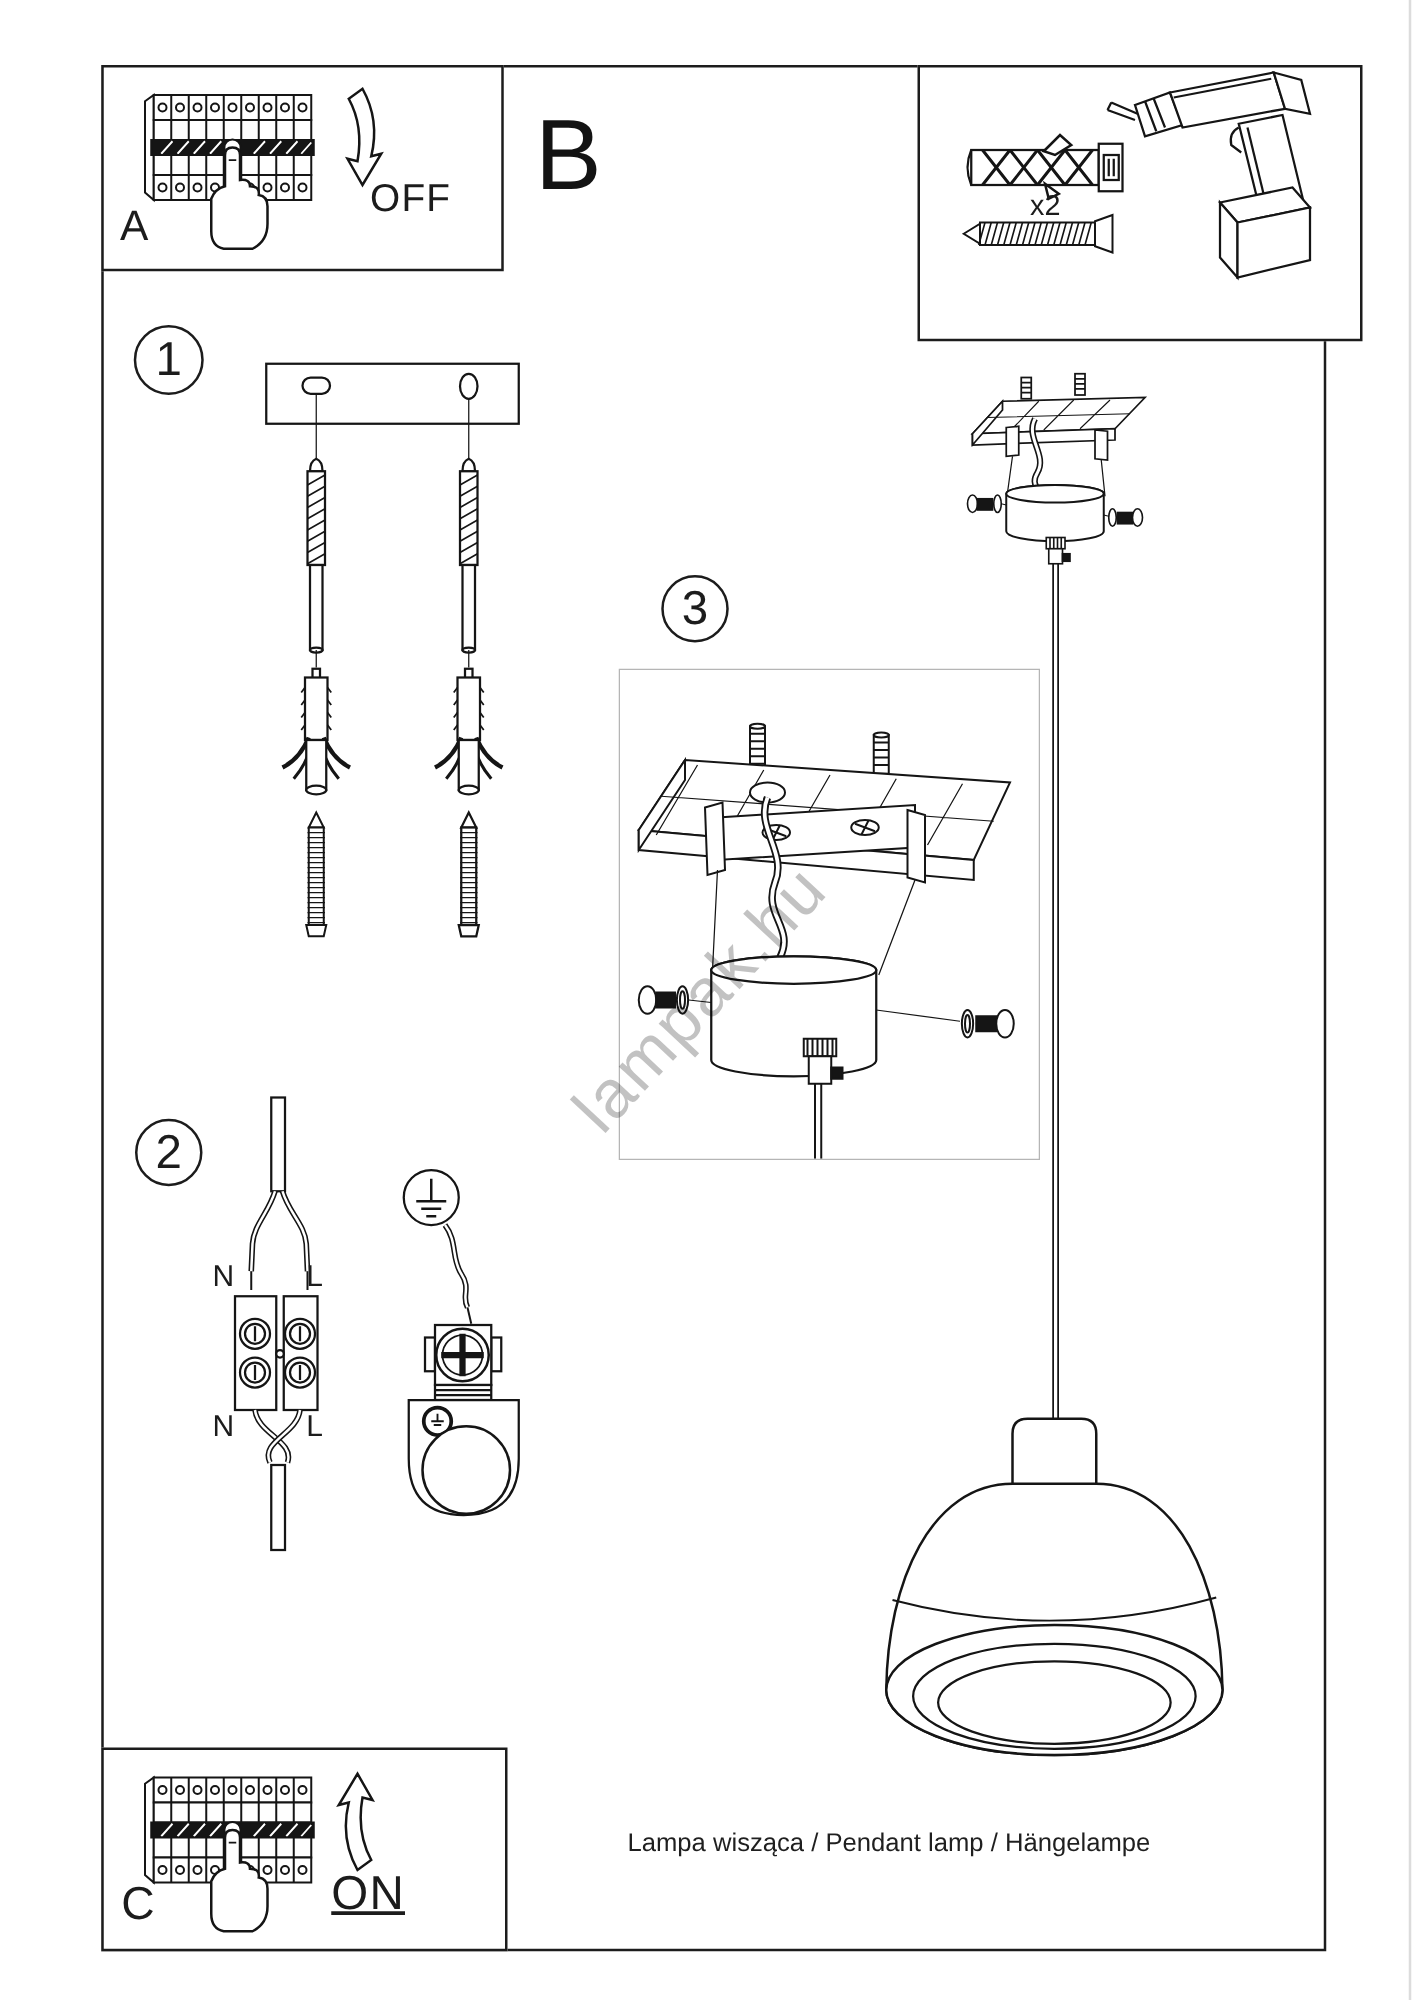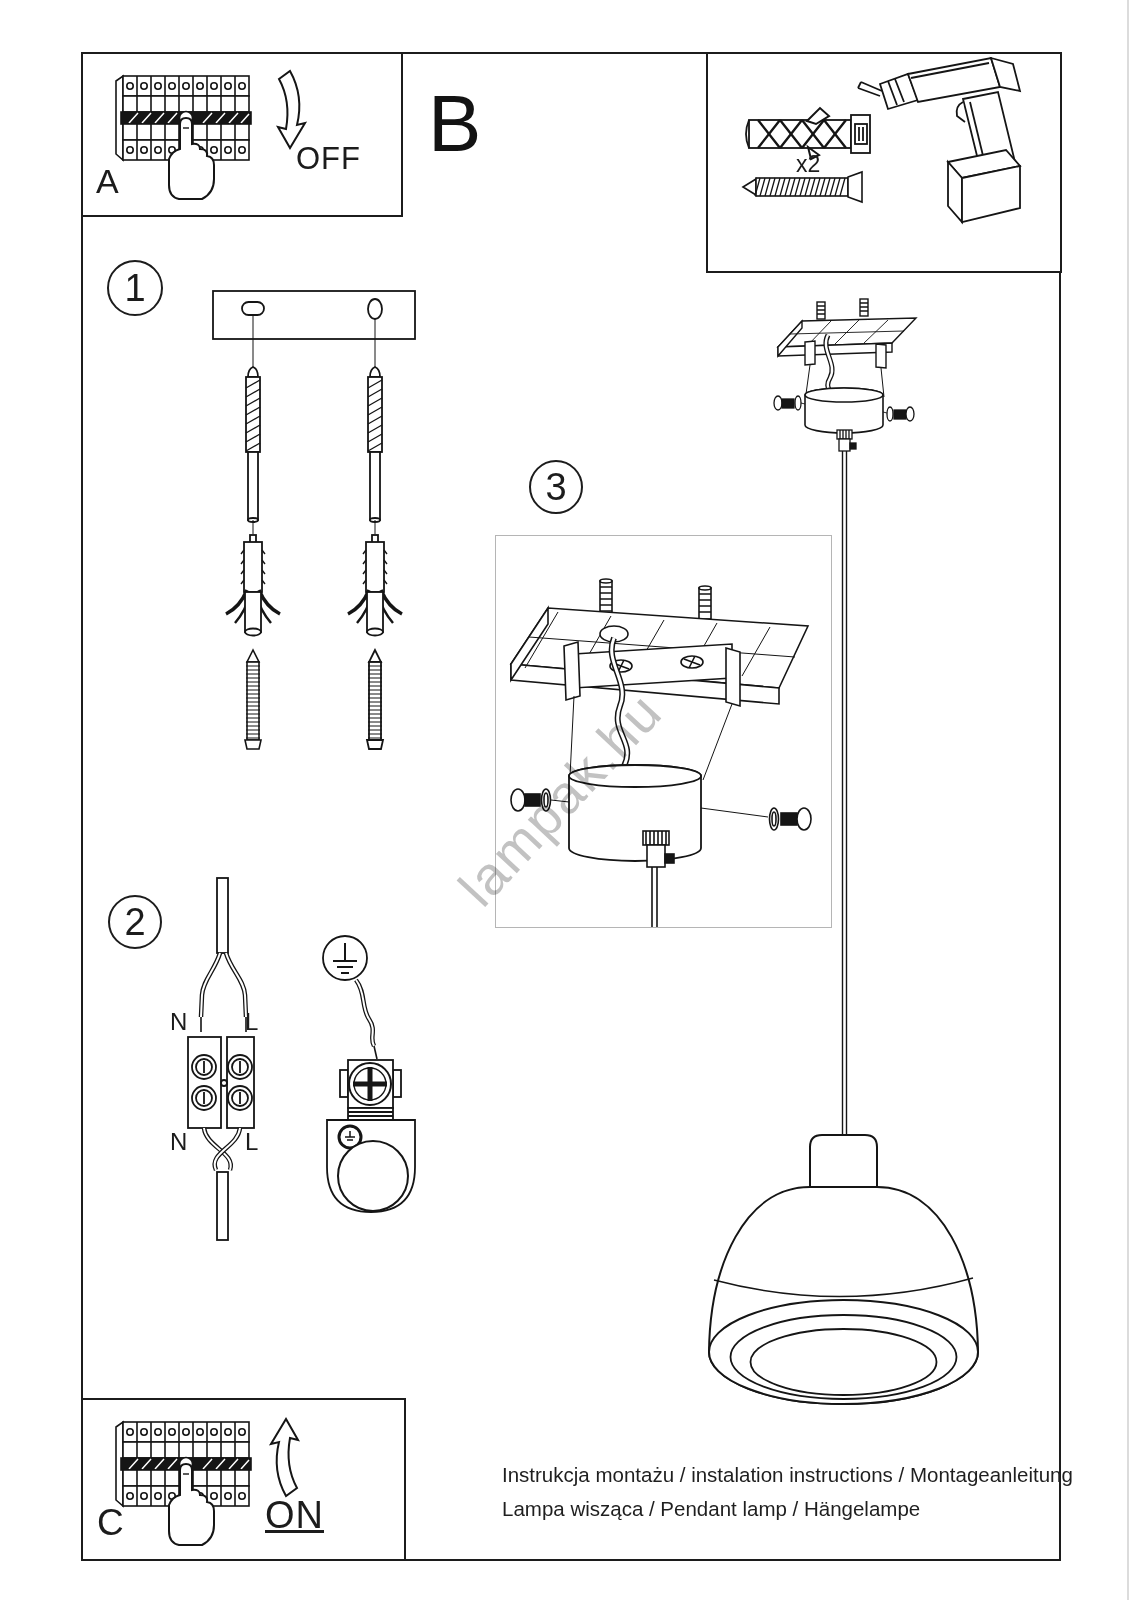--- a/index.html
+++ b/index.html
@@ -69,21 +69,21 @@
         <path stroke="#151515" stroke-width="1.4" d="M100,74h6"></path>
       </g>
       <path fill="#fff" stroke="#151515" stroke-width="2" d="M207,17 Q221,42 214,71 L222,69 L207,94 L195,73 L203,75 Q208,47 196,25 Z"></path>
     </svg>
     <span class="abs biglabel" style="left:13px;top:108px;">A</span>
     <span class="abs statelabel" style="left:176px;top:87px;margin-left:37px;">OFF</span>
   </div>
 
   <span class="abs" style="left:428px;top:84px;font-size:80px;line-height:1;color:#131313;">B</span>
 
-  <div class="abs panel" style="left:706px;top:52px;width:356px;height:221px;">
+  <div class="abs panel" style="left:734px;top:52px;width:356px;height:221px;">
     <svg width="354" height="217" viewBox="0 0 354 217">
       <g stroke="#151515" fill="none" stroke-width="1.8">
         <rect x="41" y="66" width="102" height="28" fill="#fff"></rect>
         <path stroke-width="2.4" d="M50,66l22,28M72,66l22,28M94,66l22,28M116,66l22,28"></path>
         <path stroke-width="2.4" d="M72,66l-22,28M94,66l-22,28M116,66l-22,28M138,66l-22,28"></path>
         <path d="M41,66Q35,80 41,94"></path>
         <polygon points="99,67 112,54 121,62 108,70" fill="#fff" stroke-width="2"></polygon>
         <polygon points="100,93 111,101 103,105" fill="#fff" stroke-width="2"></polygon>
         <rect x="143" y="61" width="19" height="38" fill="#fff"></rect>
         <rect x="147" y="70" width="12" height="20"></rect>
@@ -397,19 +397,18 @@
         <path fill="#fff" stroke="#151515" stroke-width="2" d="M97,70 L97,95 Q89,97 86,105 L86,131 Q86,143 96,145 L119,145 Q131,139 131,125 L131,111 Q131,103 124,102 Q125,95 117,95 Q117,89 109,90 L109,70 Q109,64 103,64 Q97,64 97,70 Z"></path>
         <path stroke="#151515" stroke-width="1.4" d="M100,74h6"></path>
       </g>
       <path fill="#fff" stroke="#151515" stroke-width="2" d="M203,96 Q189,71 196,42 L188,44 L203,19 L215,40 L207,38 Q202,66 214,88 Z"></path>
     </svg>
     <span class="abs biglabel" style="left:14px;top:102px;font-size:37px;">C</span>
     <span class="abs statelabel" style="left:182px;top:94px;font-size:38px;text-decoration:underline;">ON</span>
   </div>
 
   <div class="abs" style="left:502px;top:1458px;">
-    <div class="footer-line">Instrukcja montażu / instalation instructions / Montageanleitung</div>
     <div class="footer-line">Lampa wisząca / Pendant lamp / Hängelampe</div>
   </div>
 
   <div class="abs edge-artifact" style="left:1127px;top:0;width:2px;height:1600px;"></div>
 
 </div>
 
 </body></html>

